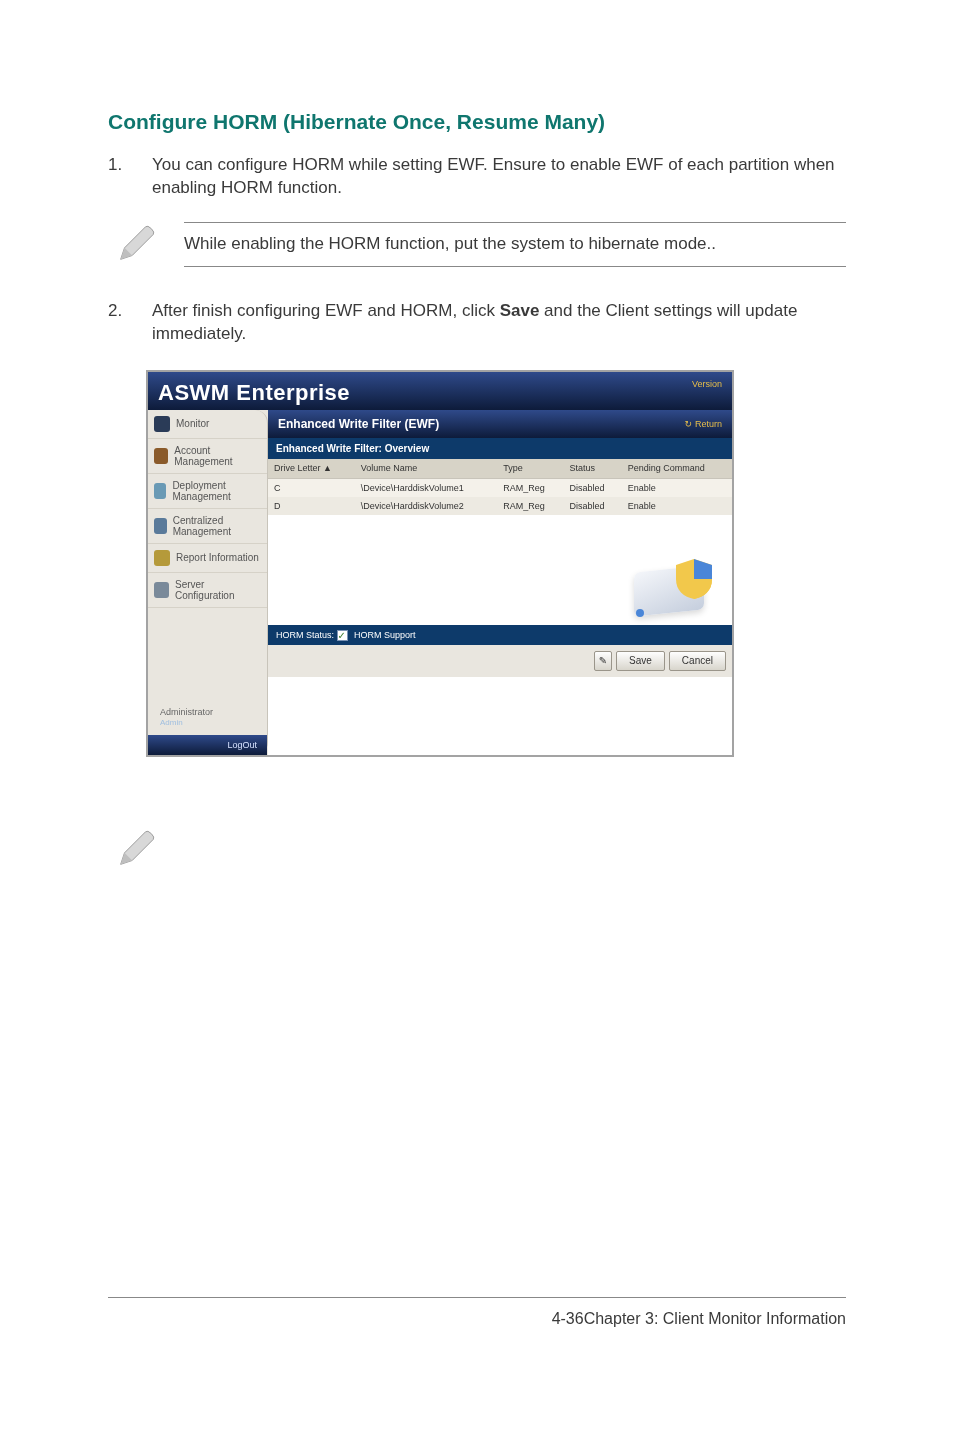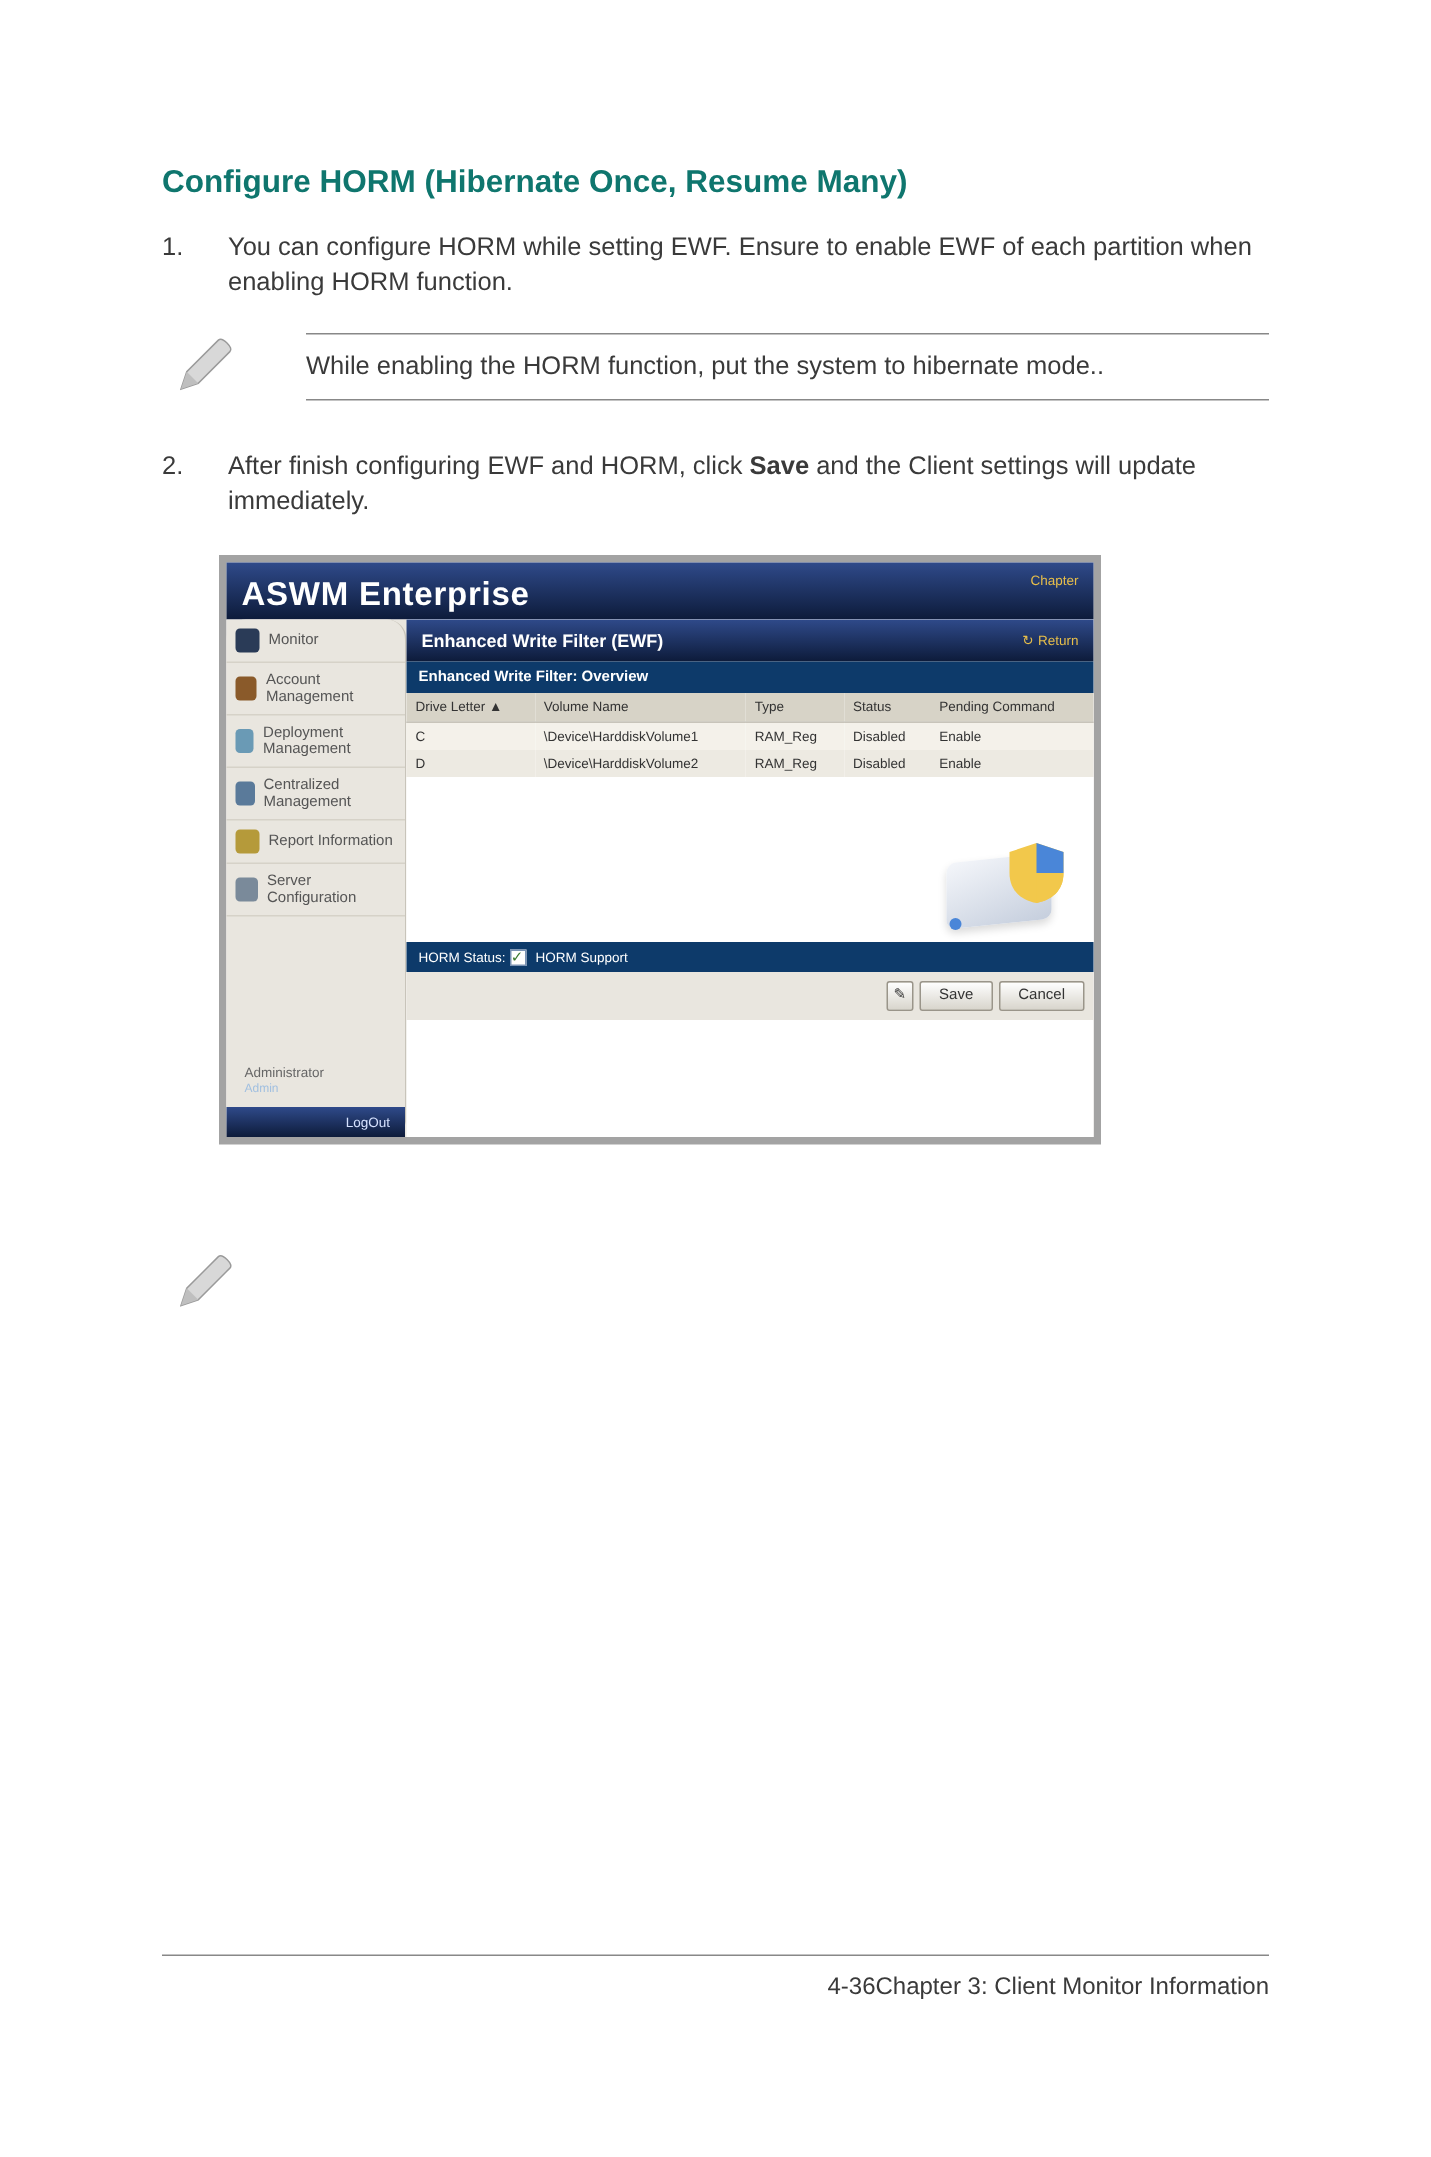--- a/index.html
+++ b/index.html
@@ -2,28 +2,28 @@
 <html><head>
 <meta charset="utf-8">
 <style>
   * { box-sizing: border-box; margin: 0; padding: 0; }
   body { font-family: Arial, Helvetica, sans-serif; background: #fff; color: #333; width: 954px; margin: 0 auto; padding: 108px 108px 40px 108px; font-size: 17px; line-height: 1.35; }
   h2.section-title { font-size: 21px; font-weight: bold; margin-bottom: 18px; color: #0f766e; }
   .step { display: flex; gap: 24px; margin-bottom: 16px; }
   .step-num { width: 20px; color: #3a3a3a; }
   .step-text { flex: 1; color: #3a3a3a; }
   .step-text b { font-weight: bold; }
-  .note-block { display: flex; align-items: center; gap: 40px; margin: 16px 0 28px 0; }
+  .note-block { display: flex; align-items: center; gap: 20px; margin: 16px 0 28px 0; }
   .note-icon { width: 56px; height: 56px; display:flex; align-items:center; justify-content:center;}
   .note-icon svg { width: 46px; height: 46px; }
   .note-rule-wrap { flex: 1; }
   .note-rule-wrap hr { border: none; border-top: 1px solid #888; }
   .note-text { padding: 10px 0; color: #3a3a3a; }
   
-  .app { width: 588px; margin: 24px 0 8px 38px; border: 5px solid #a3a3a3; font-size: 9px; }
+  .app { width: 588px; margin: 24px 0 8px 38px; border: 2px solid #a3a3a3; font-size: 9px; }
   .app-header { background: linear-gradient(#2f4a8a,#0d1b3a); padding: 6px 10px 2px 10px; display:flex; justify-content:space-between; align-items:flex-start;}
   .app-title { font-family: "Arial Black", Arial, sans-serif; font-size: 22px; color: #fff; letter-spacing: 0.5px; font-weight: 900; }
   .version { color: #e7be4a; font-size: 9px; }
   .app-body { display:flex; background:#e9e6df; }
   .sidebar { width: 120px; background:#e9e6df; border-right:1px solid #c8c4ba;border-radius:13px; }
   .sb-item { display:flex; align-items:center; gap:6px; padding:6px 6px; border-bottom:1px solid #d6d2c8; color:#555; cursor:pointer;}
   .sb-item .ic { width:16px; height:16px; border-radius:3px; display:inline-block;}
   .sb-label { font-size:10px; line-height:1.1;}
   .sb-footer { margin-top:92px; padding:6px; display:flex; align-items:center; gap:6px; color:#666;}
   .admin-sub { color:#a0bfe0; font-size:8px; display:block;}
@@ -78,21 +78,21 @@
 <div class="step">
   <div class="step-num">2.</div>
   <div class="step-text">
     <span>After finish configuring EWF and HORM, click </span><b>Save</b><span> and the Client settings will update immediately.</span>
   </div>
 </div>
 
 <div class="app">
   <div class="app-header">
     <div class="app-title">ASWM Enterprise</div>
-    <div class="version">Chapter</div>
+    <div class="version">Version</div>
   </div>
   <div class="app-body">
     <div class="sidebar">
       <div class="sb-item">
           <span class="ic" style="background:#2a3b57"></span>
           <span class="sb-label">Monitor</span>
         </div>
       <div class="sb-item">
           <span class="ic" style="background:#8a5a2a"></span>
           <span class="sb-label">Account Management</span>

